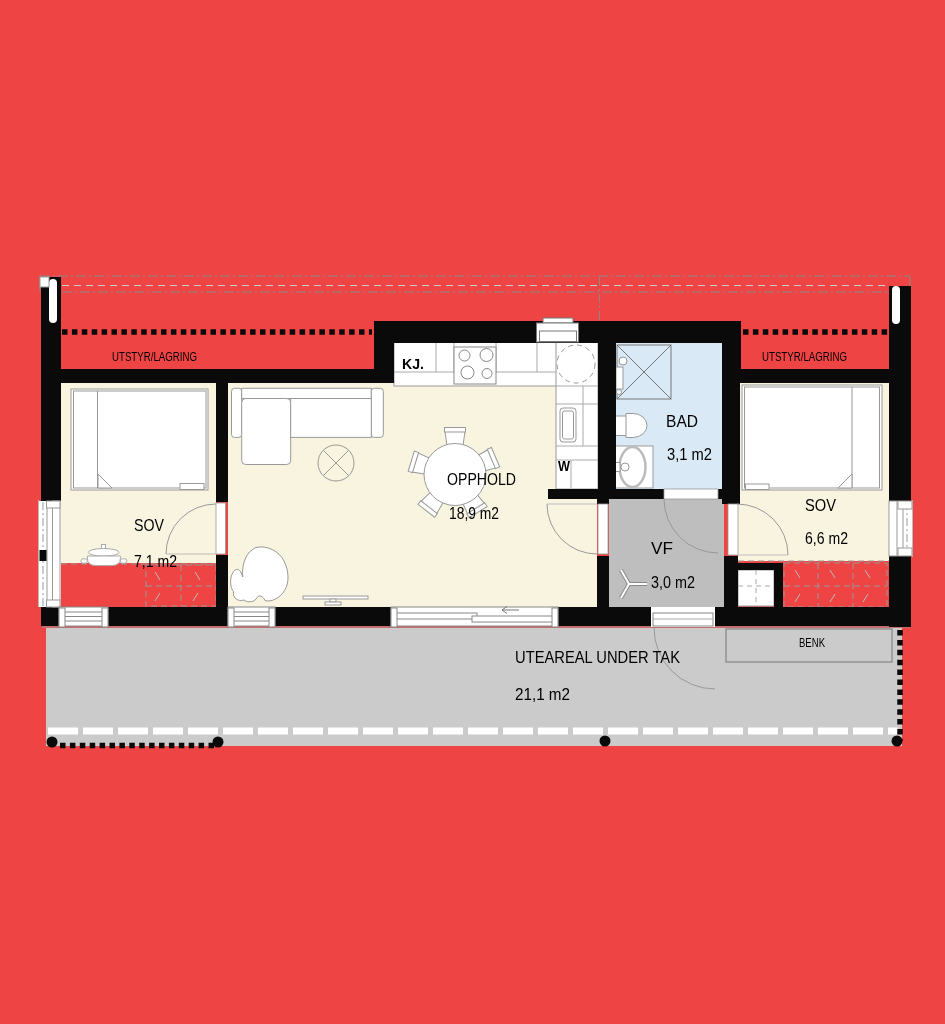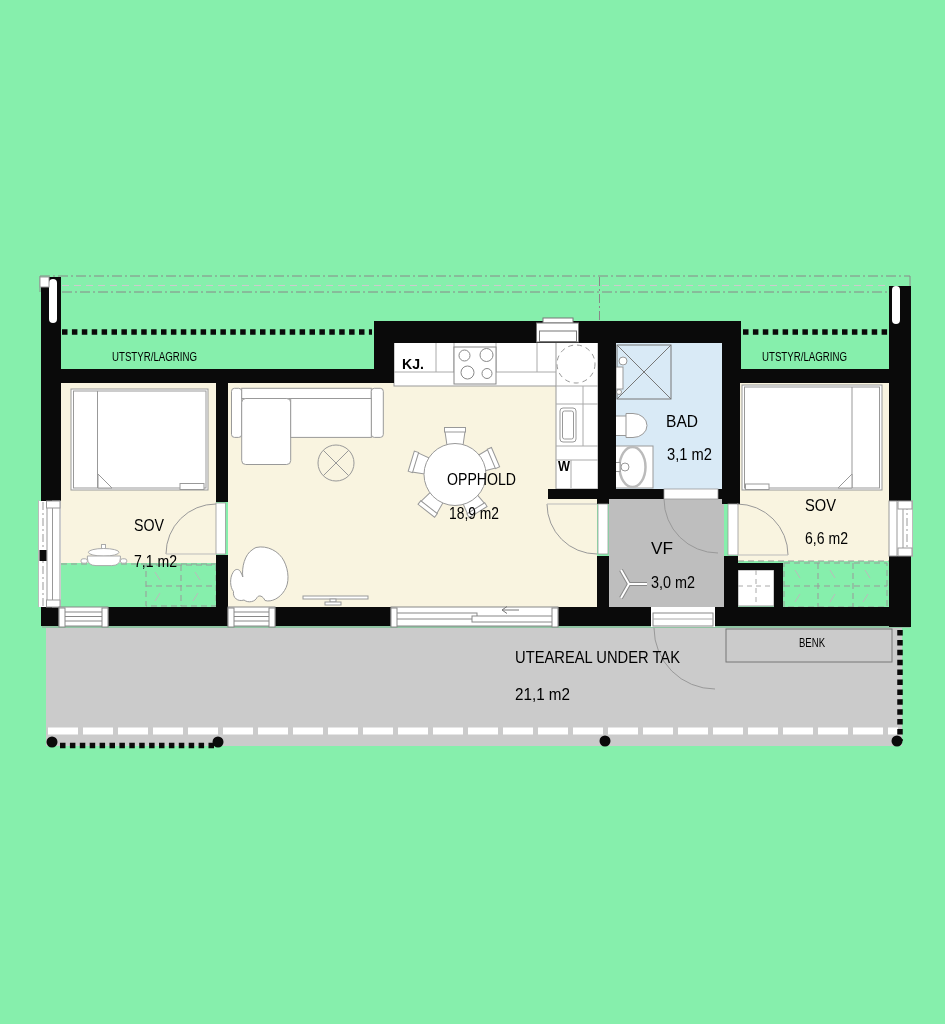--- a/index.html
+++ b/index.html
@@ -1,16 +1,16 @@
 <!DOCTYPE html>
 <html><head>
 <meta charset="utf-8">
 <style>
   html,body{margin:0;padding:0;background:#ffffff;}
-  #page{position:relative;width:945px;height:1024px;background:#86efac;overflow:hidden;
+  #page{position:relative;width:945px;height:1024px;background:#ef4444;overflow:hidden;
         font-family:"Liberation Sans", sans-serif;text-align:center;}
   svg{position:absolute;left:0;top:0;}
   text{font-family:"Liberation Sans", sans-serif;fill:#000;}
 </style>
 </head>
 <body>
 <div id="page">
 <svg width="945" height="1024" viewBox="0 0 945 1024">
 
 <rect x="46" y="628" width="856" height="118" fill="#cbcbcb"></rect>

